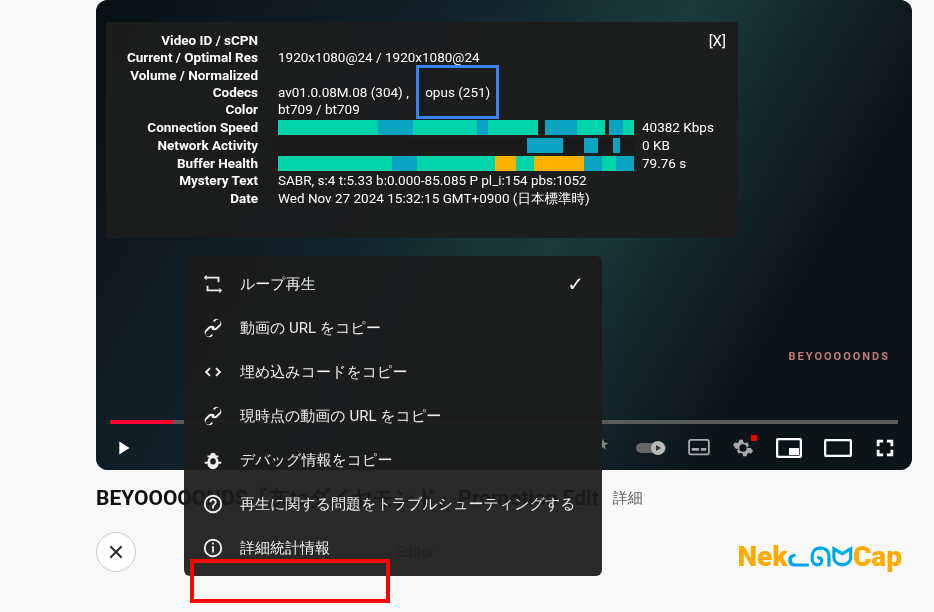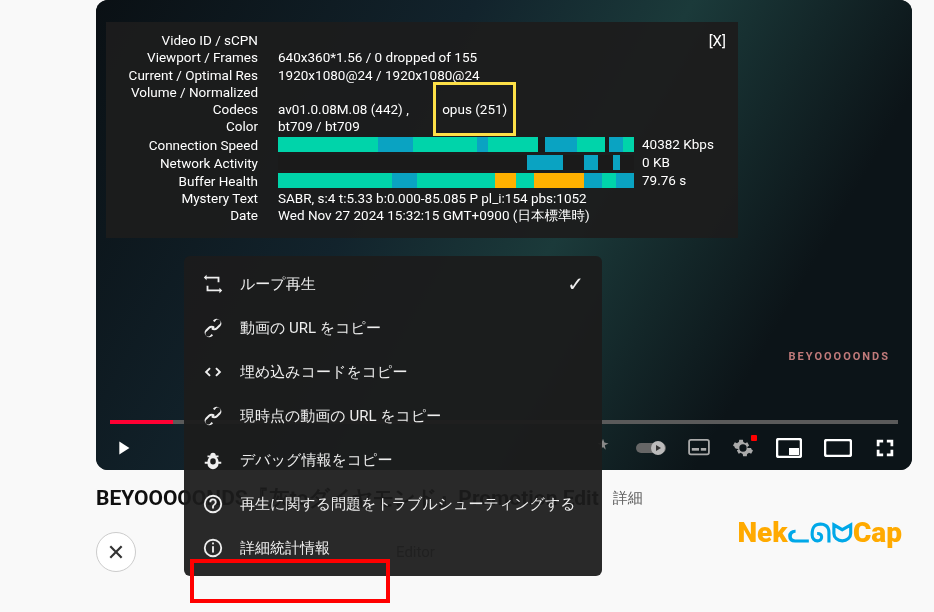--- a/index.html
+++ b/index.html
@@ -73,41 +73,41 @@
     position: absolute;
     top: 10px; right: 12px;
     color: #fff;
     font-size: 15px;
     cursor: pointer;
   }
   .stat-row { display: flex; }
   .stat-label {
     width: 162px;
     text-align: right;
-    font-weight: 400;
+    font-weight: 700;
     padding-right: 20px;
     white-space: nowrap;
   }
   .stat-value { flex: 1; white-space: nowrap; }
   .stat-bar-row { display: flex; align-items: center; height: 18px; justify-content: center; }
   .stat-bar-row .stat-label { line-height: 18px; }
   .bar-track {
     flex: 1;
     height: 15px;
     margin-right: 8px;
     position: relative;
     display: flex;
   }
   .bar-seg { height: 100%; }
   .stat-metric { width: 84px; text-align: left; white-space: nowrap; }
 
   .red-highlight {
-    border: 3px solid #fde047;
+    border: 3px solid #3b82f6;
     padding: 16px 6px;
-    margin: -2px 0 -2px 21px;
+    margin: -2px 0 -2px 4px;
   }
 
   
   .context-menu {
     position: absolute;
     left: 184px;
     top: 256px;
     width: 418px;
     background: rgba(28,28,28,0.94);
     border-radius: 6px;
@@ -171,21 +171,21 @@
     border-radius: 22px;
     display: flex; align-items: center; justify-content: center;
     font-size: 22px;
     color: #333;
     background: #fff;
   }
   .editor-text { color: #606060; font-size: 15px; margin-left: 248px; }
   .nekocap {
     position: absolute;
     right: 32px;
-    top: 516px;
+    top: 540px;
     font-size: 28px;
     font-weight: 900;
   }
   .nekocap .nek { color: #ffaa00; }
   .nekocap .cap { color: #ffaa00; }
   .nekocap .cat { color: #00a8e8; font-size: 26px; }
 
 </style>
 </head>
 <body>
@@ -251,35 +251,31 @@
     </div>
   </div>
 
   <div class="stats-panel">
     <span class="stats-close">[X]</span>
     <div id="stats-rows">
         <div class="stat-row">
           <div class="stat-label">Video ID / sCPN</div>
         </div>
         <div class="stat-row">
-          <div class="stat-label">Viewport / Frames</div>
-          <div class="stat-value">640x360*1.56 / 0 dropped of 155</div>
-        </div>
-        <div class="stat-row">
           <div class="stat-label">Current / Optimal Res</div>
           <div class="stat-value">1920x1080@24 / 1920x1080@24</div>
         </div>
         <div class="stat-row">
           <div class="stat-label">Volume / Normalized</div>
         </div>
       </div>
     <div class="stat-row">
       <div class="stat-label">Codecs</div>
       <div class="stat-value">
-        <span>av01.0.08M.08 (442) ,</span>
+        <span>av01.0.08M.08 (304) ,</span>
         <span class="red-highlight">opus (251)</span>
       </div>
     </div>
     <div class="stat-row">
       <div class="stat-label">Color</div>
       <div class="stat-value">bt709 / bt709</div>
     </div>
     <div id="stats-bars">
         <div class="stat-bar-row">
           <div class="stat-label">Connection Speed</div>

